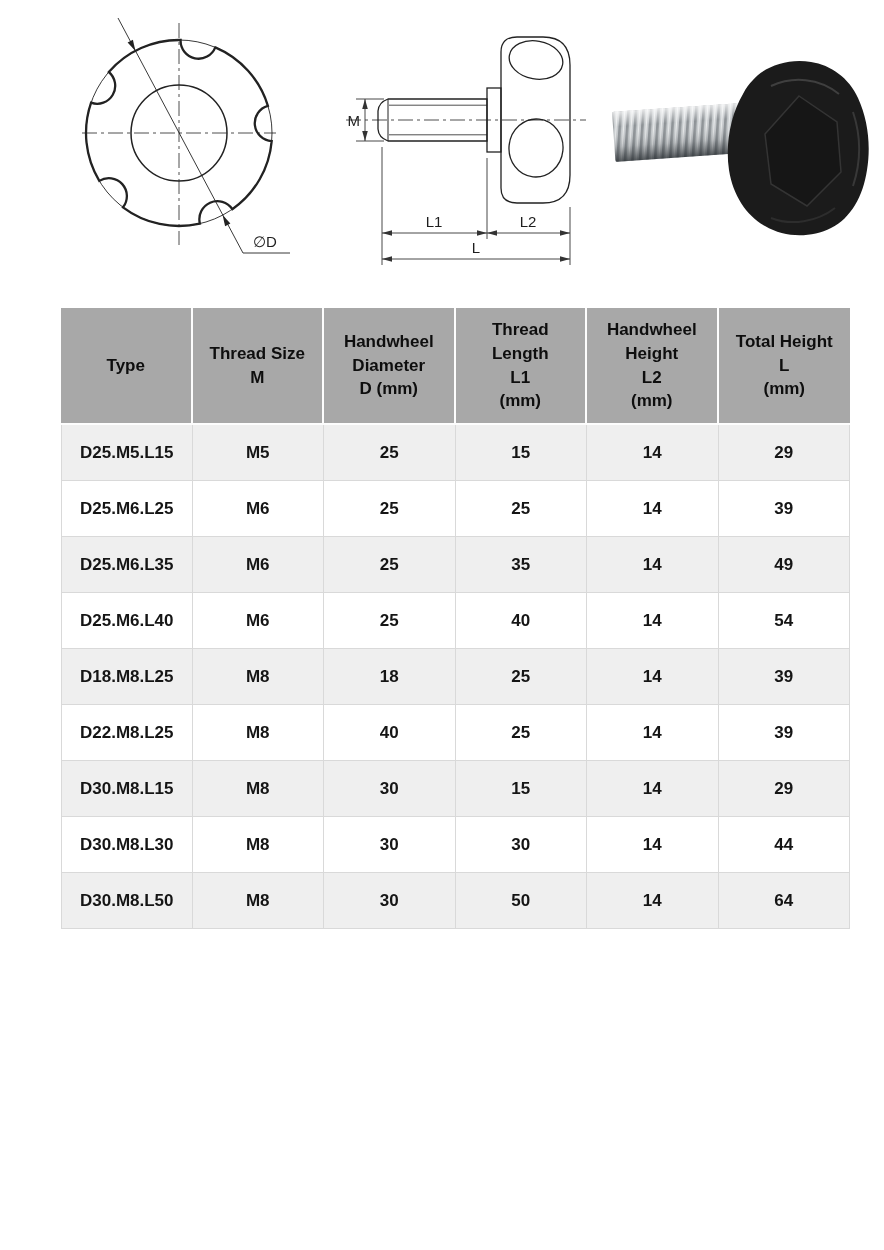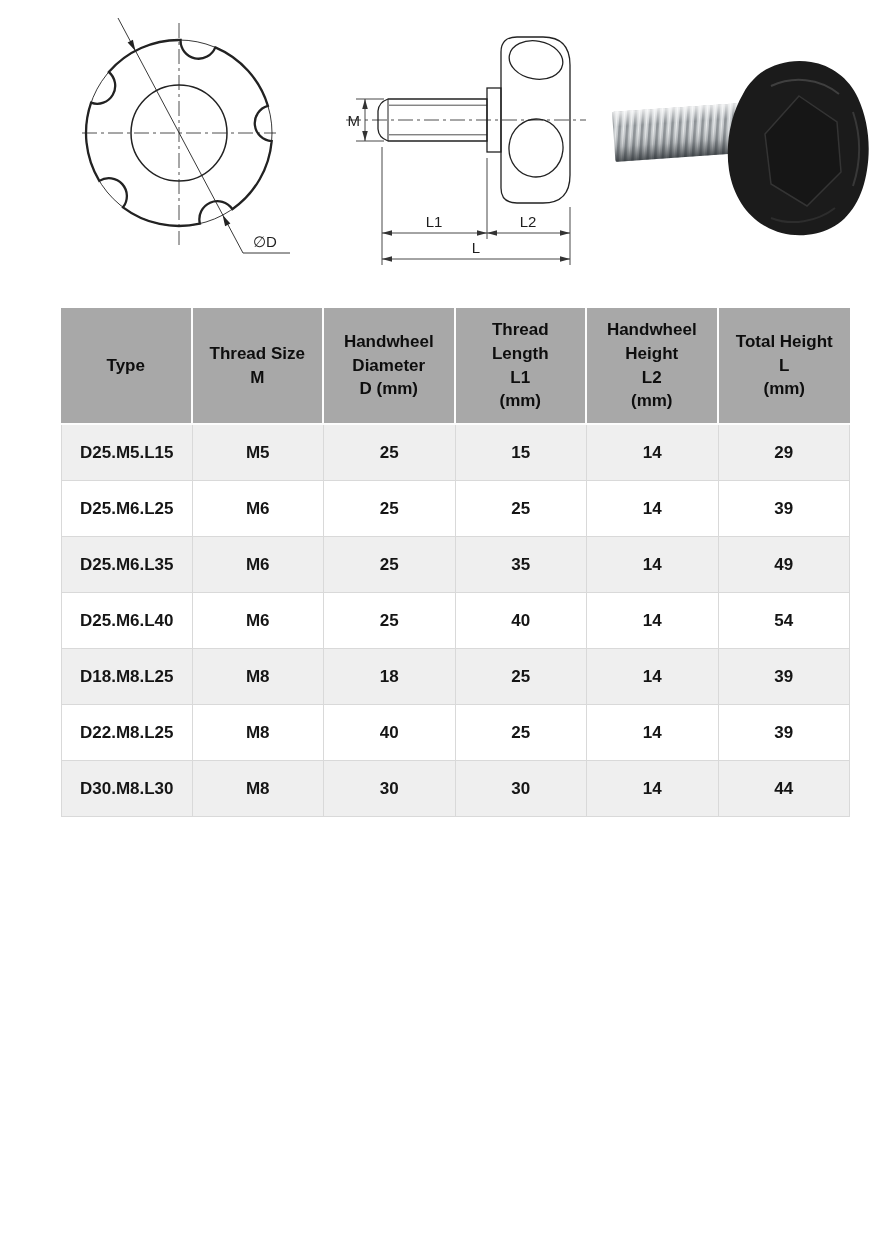--- a/index.html
+++ b/index.html
@@ -203,23 +203,39 @@
         </tr>
         <tr>
           <td>D22.M8.L25</td>
           <td>M8</td>
           <td>40</td>
           <td>25</td>
           <td>14</td>
           <td>39</td>
         </tr>
         <tr>
+          <td>D30.M8.L15</td>
+          <td>M8</td>
+          <td>30</td>
+          <td>15</td>
+          <td>14</td>
+          <td>29</td>
+        </tr>
+        <tr>
           <td>D30.M8.L30</td>
           <td>M8</td>
           <td>30</td>
           <td>30</td>
           <td>14</td>
           <td>44</td>
+        </tr>
+        <tr>
+          <td>D30.M8.L50</td>
+          <td>M8</td>
+          <td>30</td>
+          <td>50</td>
+          <td>14</td>
+          <td>64</td>
         </tr>
       </tbody>
   </table>
 
 </div>
 
 </body></html>

